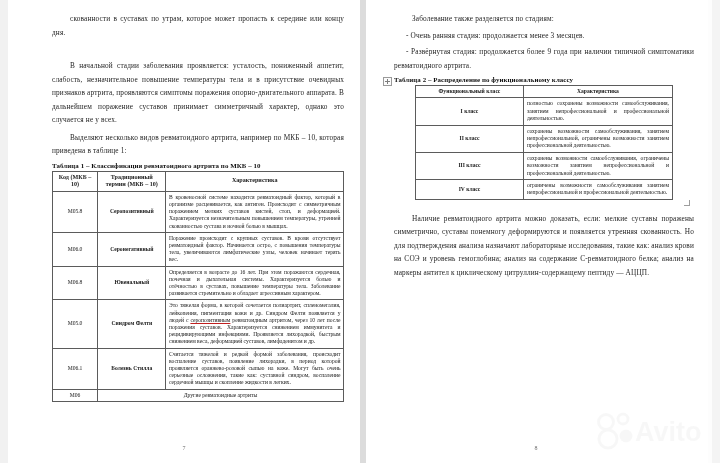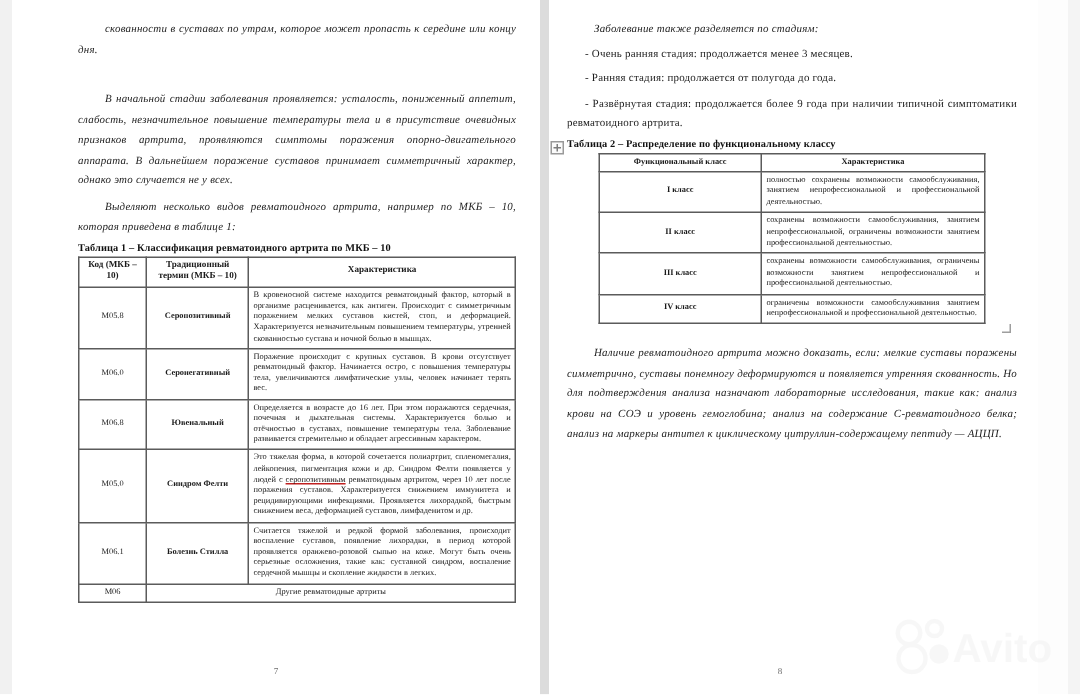--- a/index.html
+++ b/index.html
@@ -16,21 +16,21 @@
     font-family: "Liberation Serif", "DejaVu Serif", serif;
   }
   
   .page {
     position: absolute;
     top: 0;
     height: 463px;
     background: #ffffff;
   }
   .page.left  { left: 8px;  width: 352px; }
-  .page.right { left: 348px; width: 344px; }
+  .page.right { left: 364px; width: 344px; }
 
   .page-gutter {
     position: absolute;
     top: 0;
     left: 360px;
     width: 6px;
     height: 463px;
     background: #dcdcdc;
   }
   .edge-left {
@@ -53,21 +53,21 @@
   .page.right .content { left: 30px; right: 14px; }
 
   p.body {
     margin: 0 0 0 0;
     font-size: 7.3px;
     line-height: 13.5px;
     text-align: justify;
     color: #1d1d1d;
     letter-spacing: 0.02em;
   }
-  p.body.indent { text-indent: 18px; font-style: italic; }
+  p.body.indent { text-indent: 18px; }
   p.body.dash { text-indent: 12px; }
 
   .tbl-caption {
     font-size: 6.9px;
     font-weight: bold;
     color: #101010;
     margin: 4px 0 2px 0;
     letter-spacing: 0.01em;
   }
 
@@ -250,21 +250,20 @@
     </div>
 
     <div class="page-number">7</div>
   </div>
 
   <div class="page right">
     <div class="content">
 
       <p class="body indent">Заболевание также разделяется по стадиям:</p>
       <p class="body dash" style="margin-top:3px">- Очень ранняя стадия: продолжается менее 3 месяцев.</p>
-      <p class="body dash" style="margin-top:3px">- Ранняя стадия: продолжается от полугода до года.</p>
       <p class="body dash" style="margin-top:3px">- Развёрнутая стадия: продолжается более 9 года при наличии типичной симптоматики ревматоидного артрита.</p>
 
       <div class="tbl2-wrap">
         <div class="move-handle"></div>
         <div class="tbl-caption">Таблица 2 – Распределение по функциональному классу</div>
       </div>
 
       <table class="doc doc2" style="width:86%;margin:0 auto;">
         <colgroup>
           <col style="width:42%">

